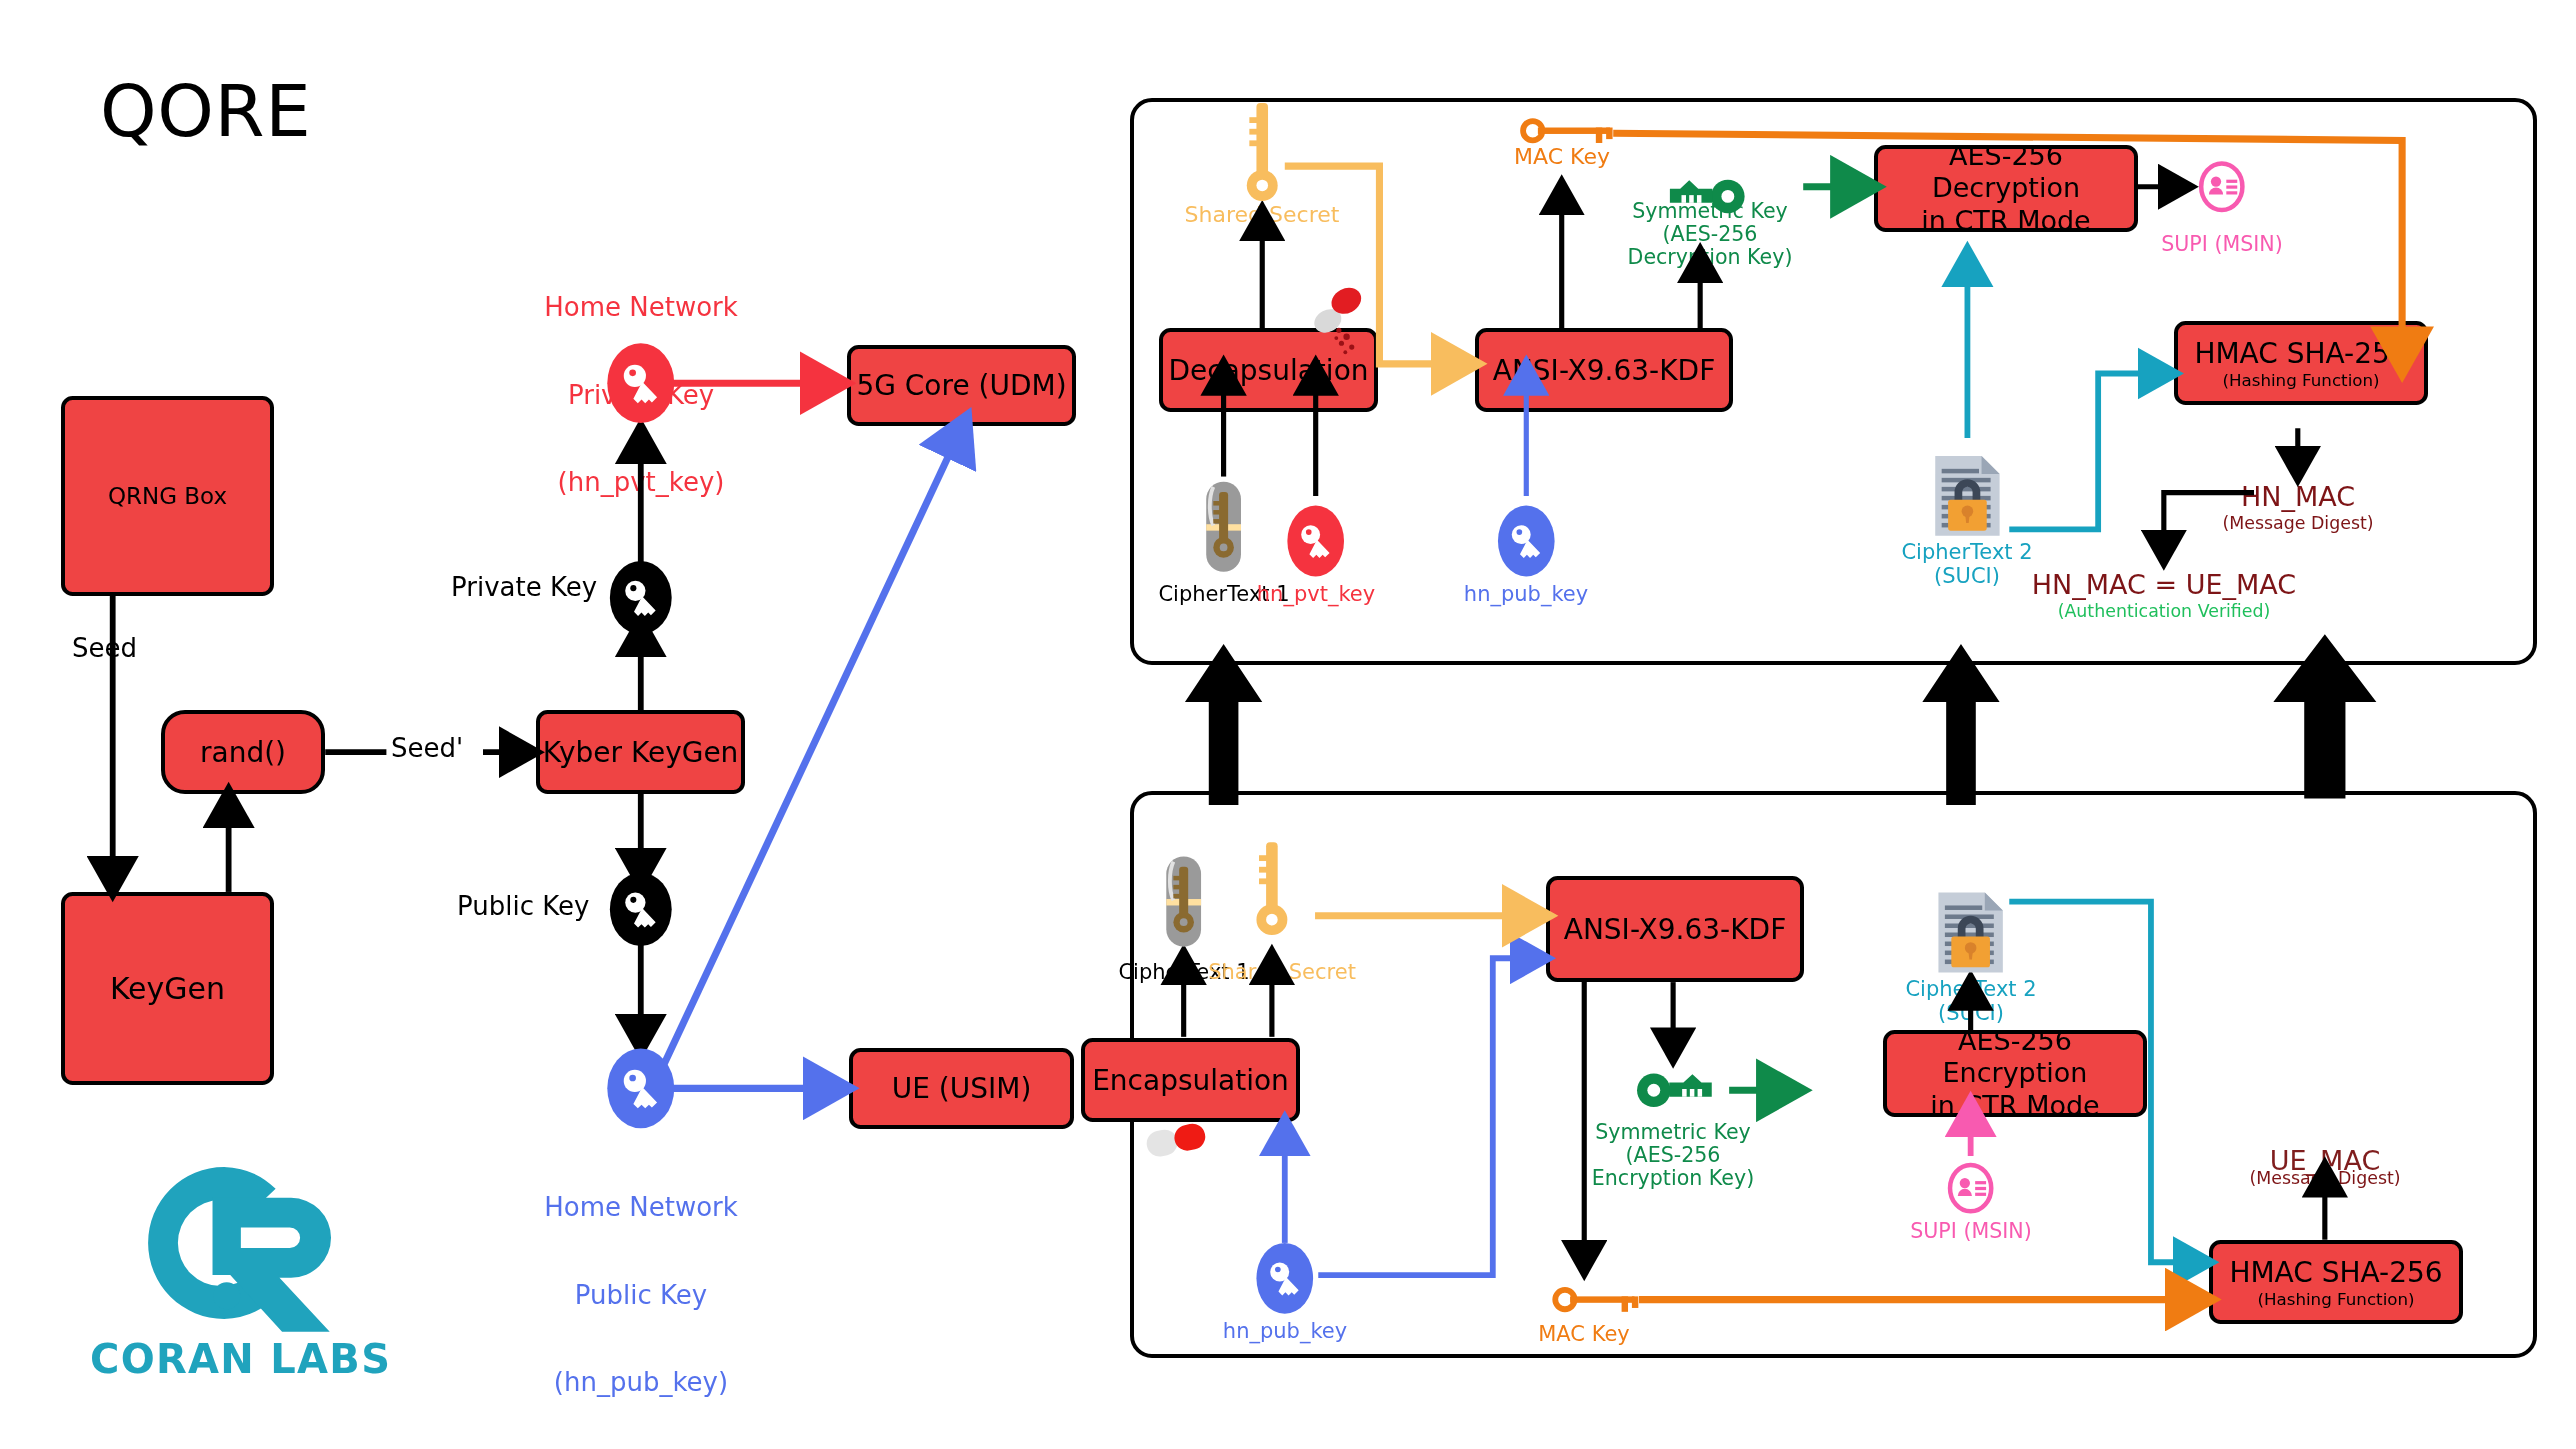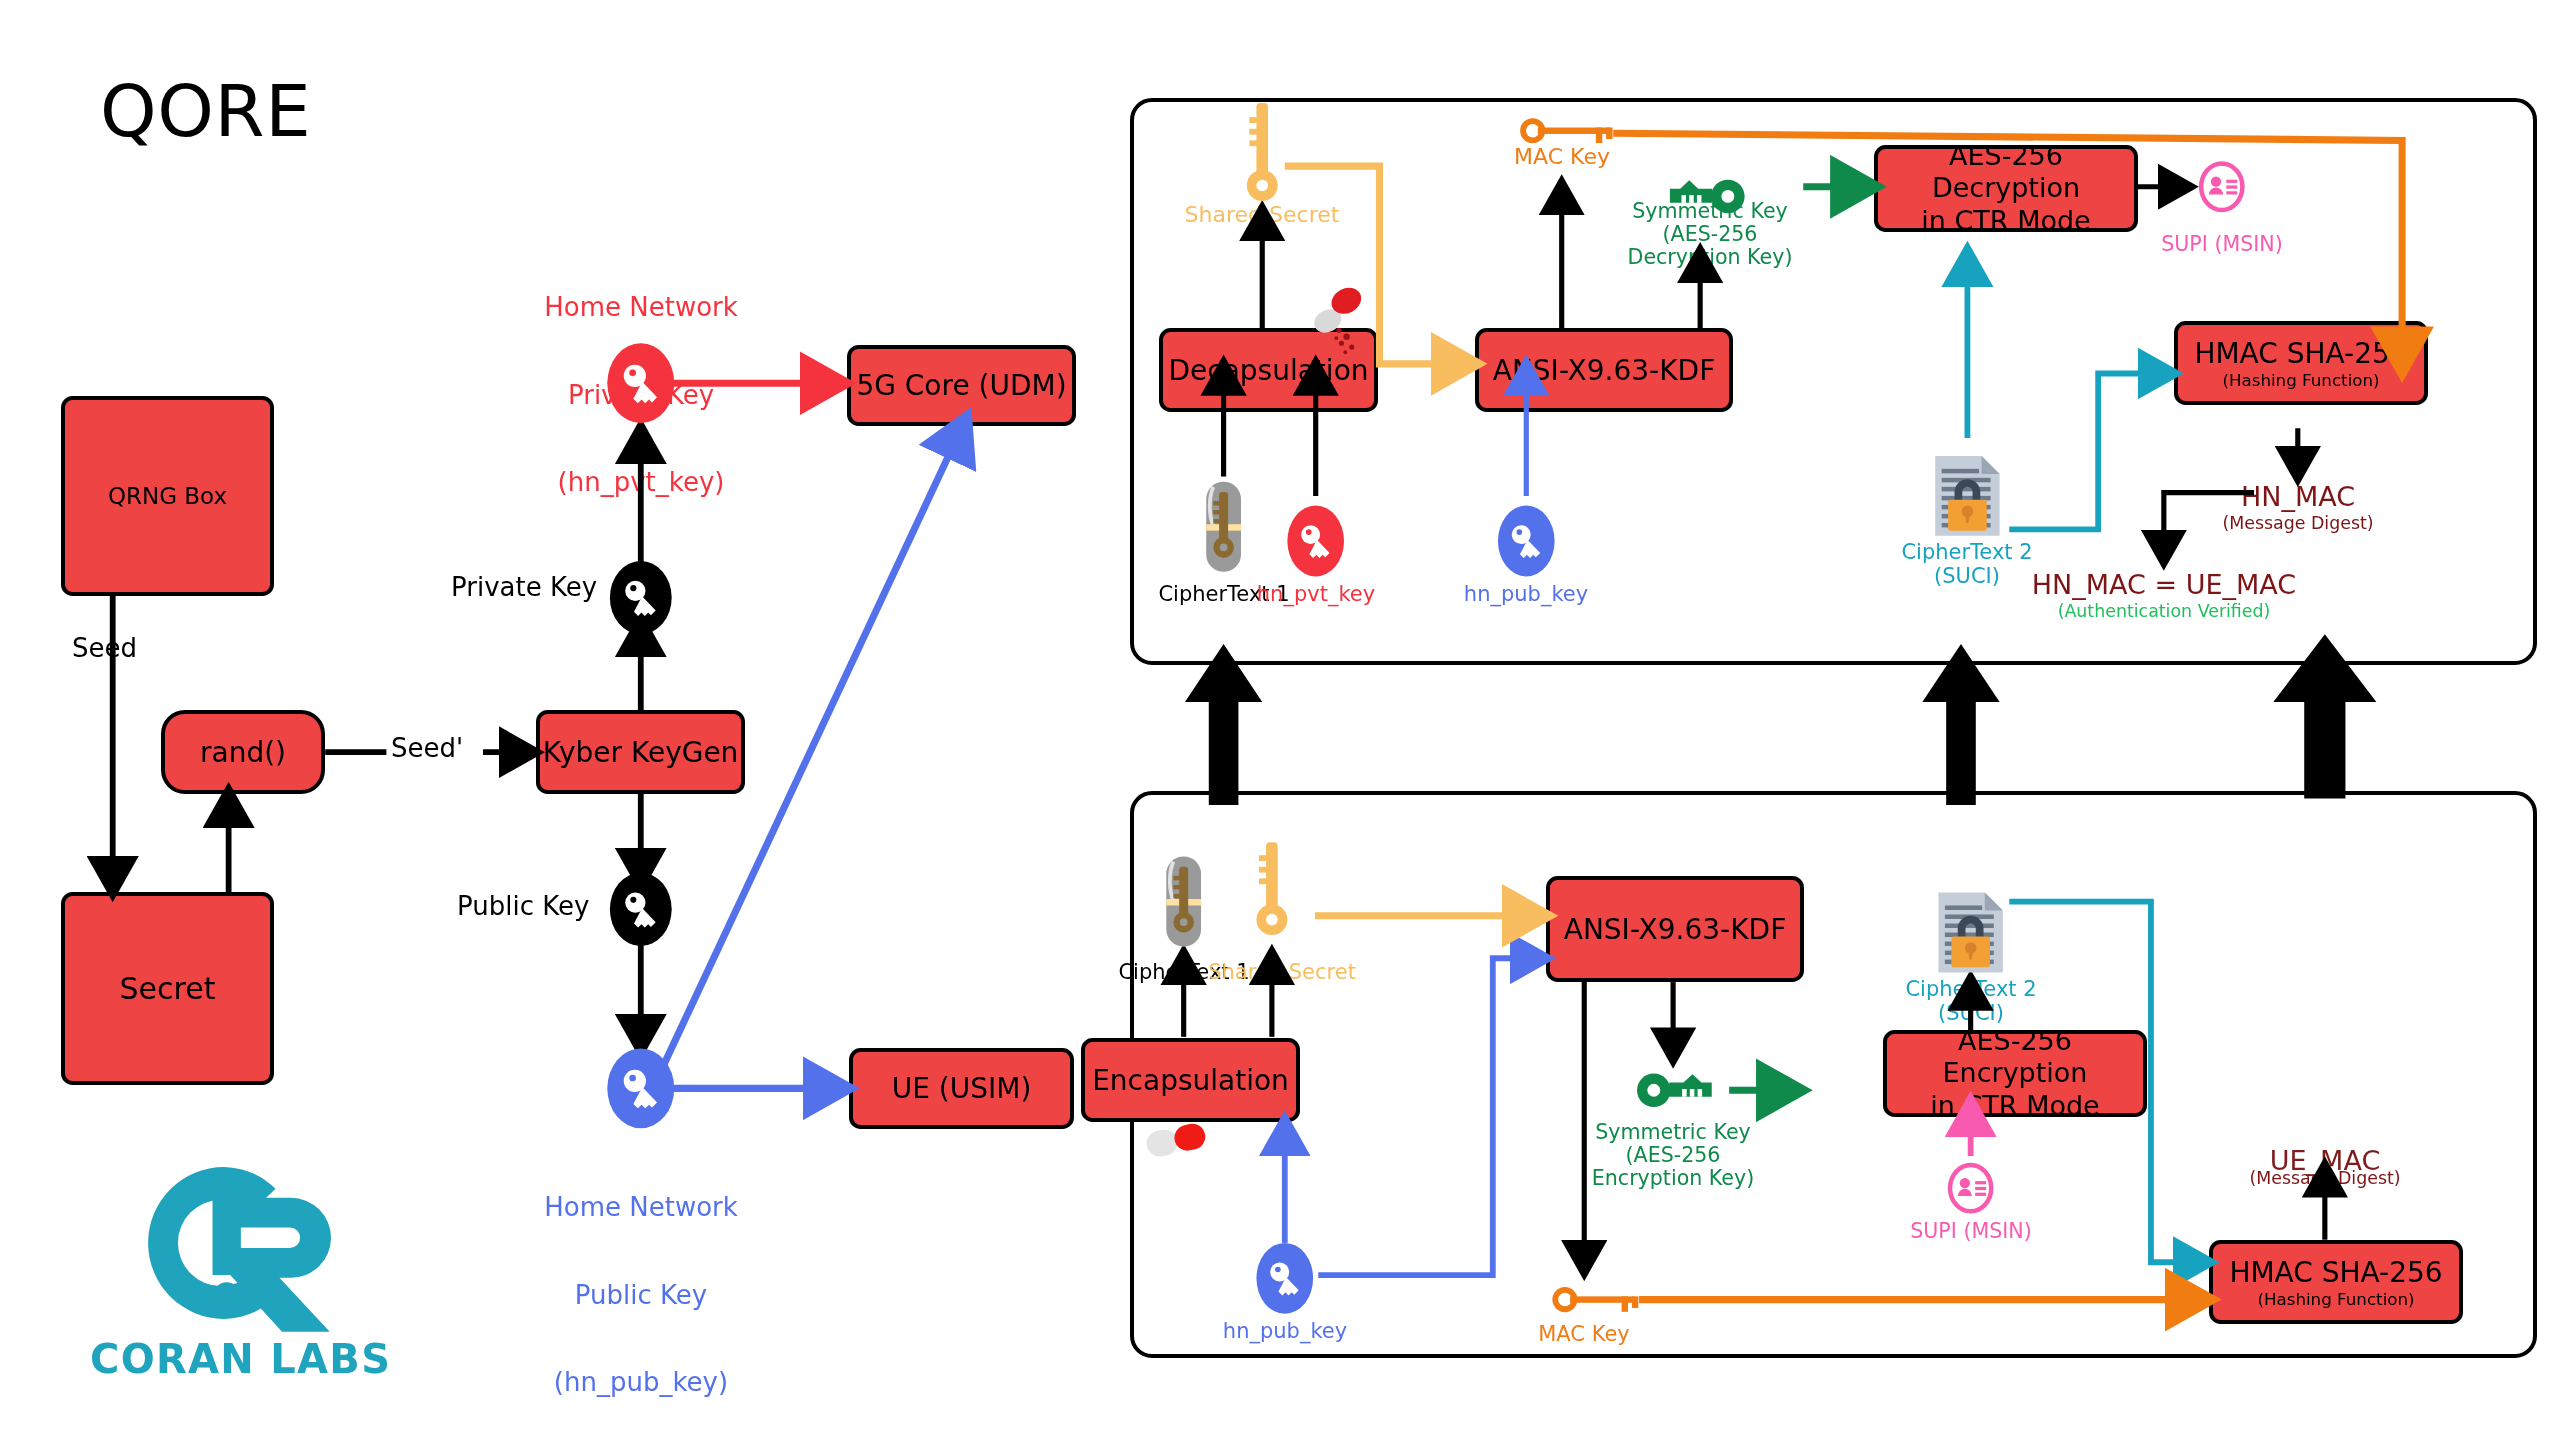--- a/index.html
+++ b/index.html
@@ -93,21 +93,21 @@
     <line x1="995" y1="1450" x2="995" y2="1630" stroke="#000" stroke-width="9" marker-end="url(#ah-black)"></line>
 
     <line x1="1040" y1="595" x2="1310" y2="595" stroke="#f5333f" stroke-width="11" marker-end="url(#ah-red)"></line>
 
     <line x1="1040" y1="1690" x2="1315" y2="1690" stroke="#5471ec" stroke-width="11" marker-end="url(#ah-blue)"></line>
 
     <line x1="1030" y1="1655" x2="1500" y2="650" stroke="#5471ec" stroke-width="11" marker-end="url(#ah-blue)"></line>
   </svg>
 
   <div class="box" style="left:61px;top:396px;width:213px;height:200px;font-size:23px;">QRNG Box</div>
-  <div class="box" style="left:61px;top:892px;width:213px;height:193px;font-size:30px;">Secret</div>
+  <div class="box" style="left:61px;top:892px;width:213px;height:193px;font-size:30px;">KeyGen</div>
   <div class="box" style="left:161px;top:710px;width:164px;height:84px;font-size:28px;border-radius:24px;">rand()</div>
   <div class="box" style="left:536px;top:710px;width:209px;height:84px;font-size:28px;">Kyber KeyGen</div>
   <div class="box" style="left:847px;top:345px;width:229px;height:81px;font-size:28px;">5G Core (UDM)</div>
   <div class="box" style="left:849px;top:1048px;width:225px;height:81px;font-size:28px;">UE (USIM)</div>
 
   <div class="txt" style="left:72px;top:634px;font-size:26px;color:#000;">Seed</div>
   <div class="txt" style="left:391px;top:734px;font-size:26px;color:#000;">Seed'</div>
   <div class="txt" style="left:451px;top:573px;font-size:26px;color:#000;">Private Key</div>
   <div class="txt" style="left:457px;top:892px;font-size:26px;color:#000;">Public Key</div>
 

